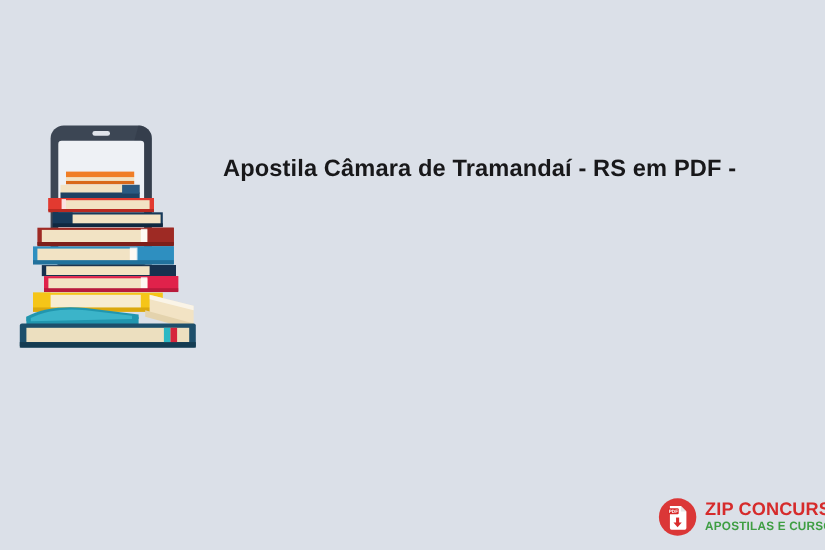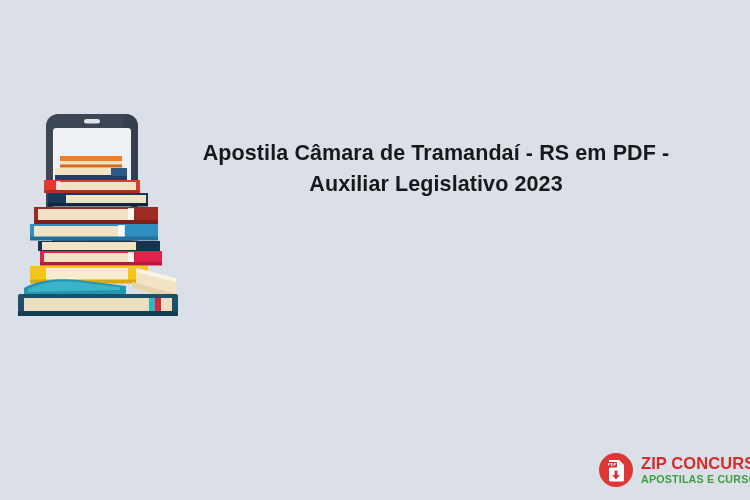--- a/index.html
+++ b/index.html
@@ -200,21 +200,20 @@
         <rect x="10" y="203" width="160" height="5" fill="#143c52"></rect>
         <rect x="141" y="190" width="6" height="13" fill="#2bb8c4"></rect>
         <rect x="147" y="190" width="6" height="13" fill="#d6243b"></rect>
       </g>
 
     </svg>
   </div>
 
   <div class="title-block">
     <div class="title-text">Apostila Câmara de Tramandaí - RS em PDF -</div>
-    <div class="title-text">Auxiliar Legislativo 2023</div>
   </div>
 
   <div class="logo">
     <span class="logo-mark">
       <svg viewBox="0 0 36 36" xmlns="http://www.w3.org/2000/svg" aria-hidden="true">
         <circle cx="18" cy="18" r="17" fill="#d92b2b"></circle>
         <circle cx="18" cy="18" r="17" fill="#ffffff" opacity="0.06"></circle>
         <path d="M11 8 h10 l5 5 v15 a1.5 1.5 0 0 1 -1.5 1.5 h-12 A1.5 1.5 0 0 1 11 28 Z" fill="#ffffff"></path>
         <path d="M21 8 l5 5 h-5 Z" fill="#e6e6e6"></path>
         <rect x="9.5" y="10" width="9.5" height="5.5" rx="1" ry="1" fill="#d92b2b"></rect>

